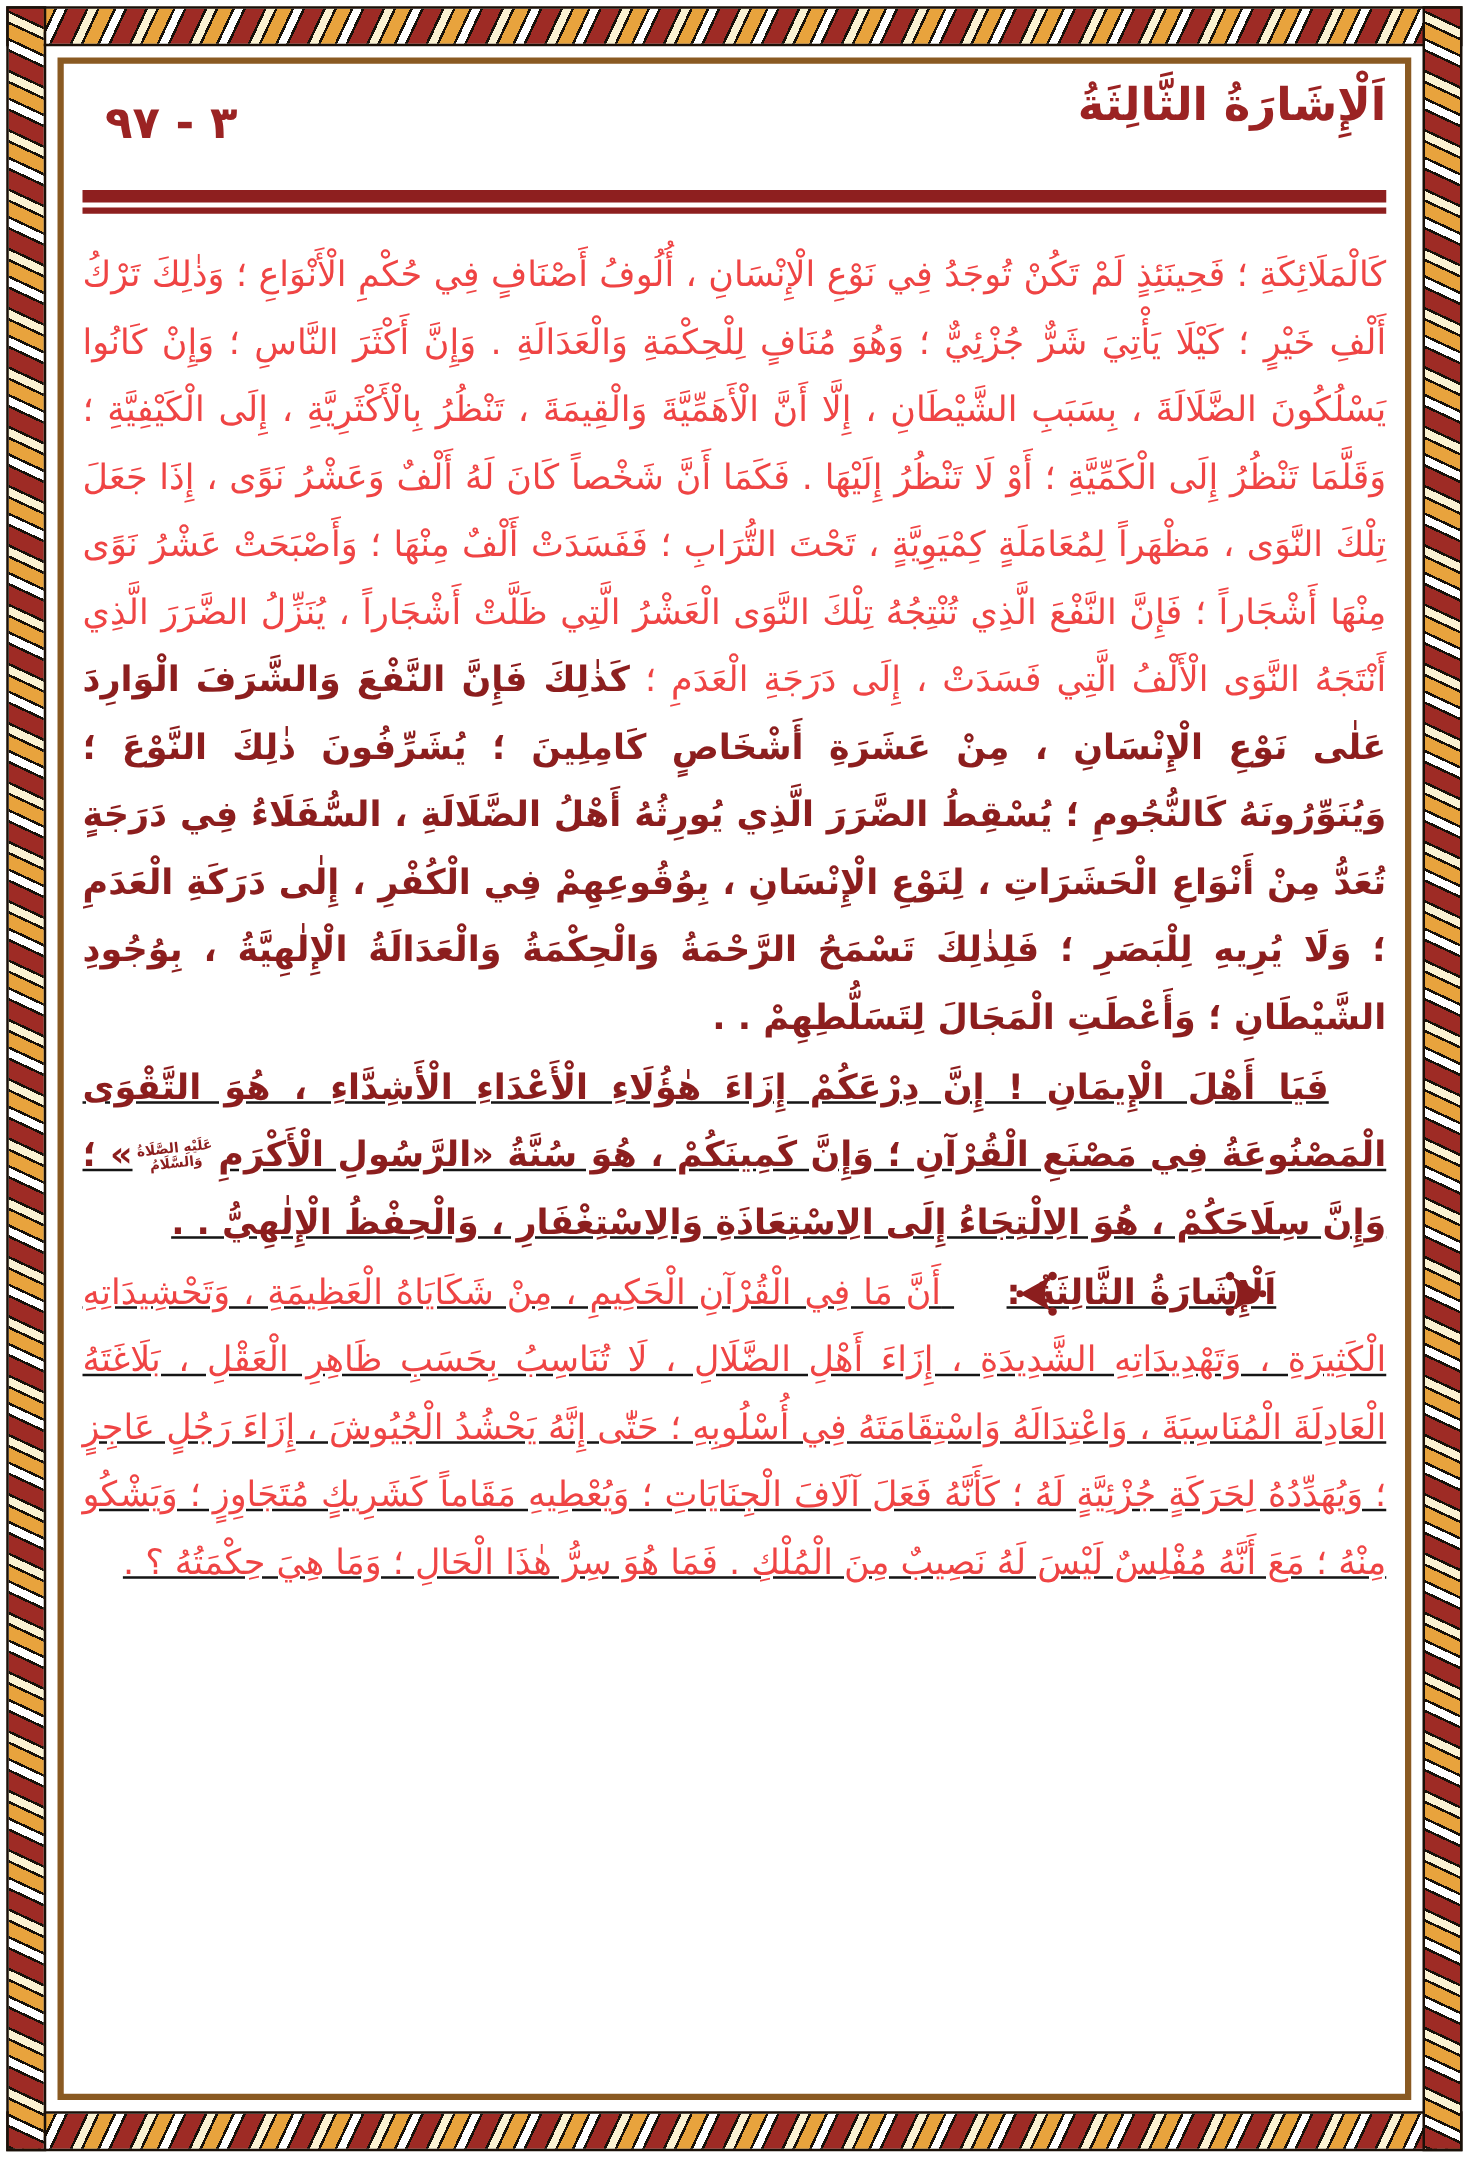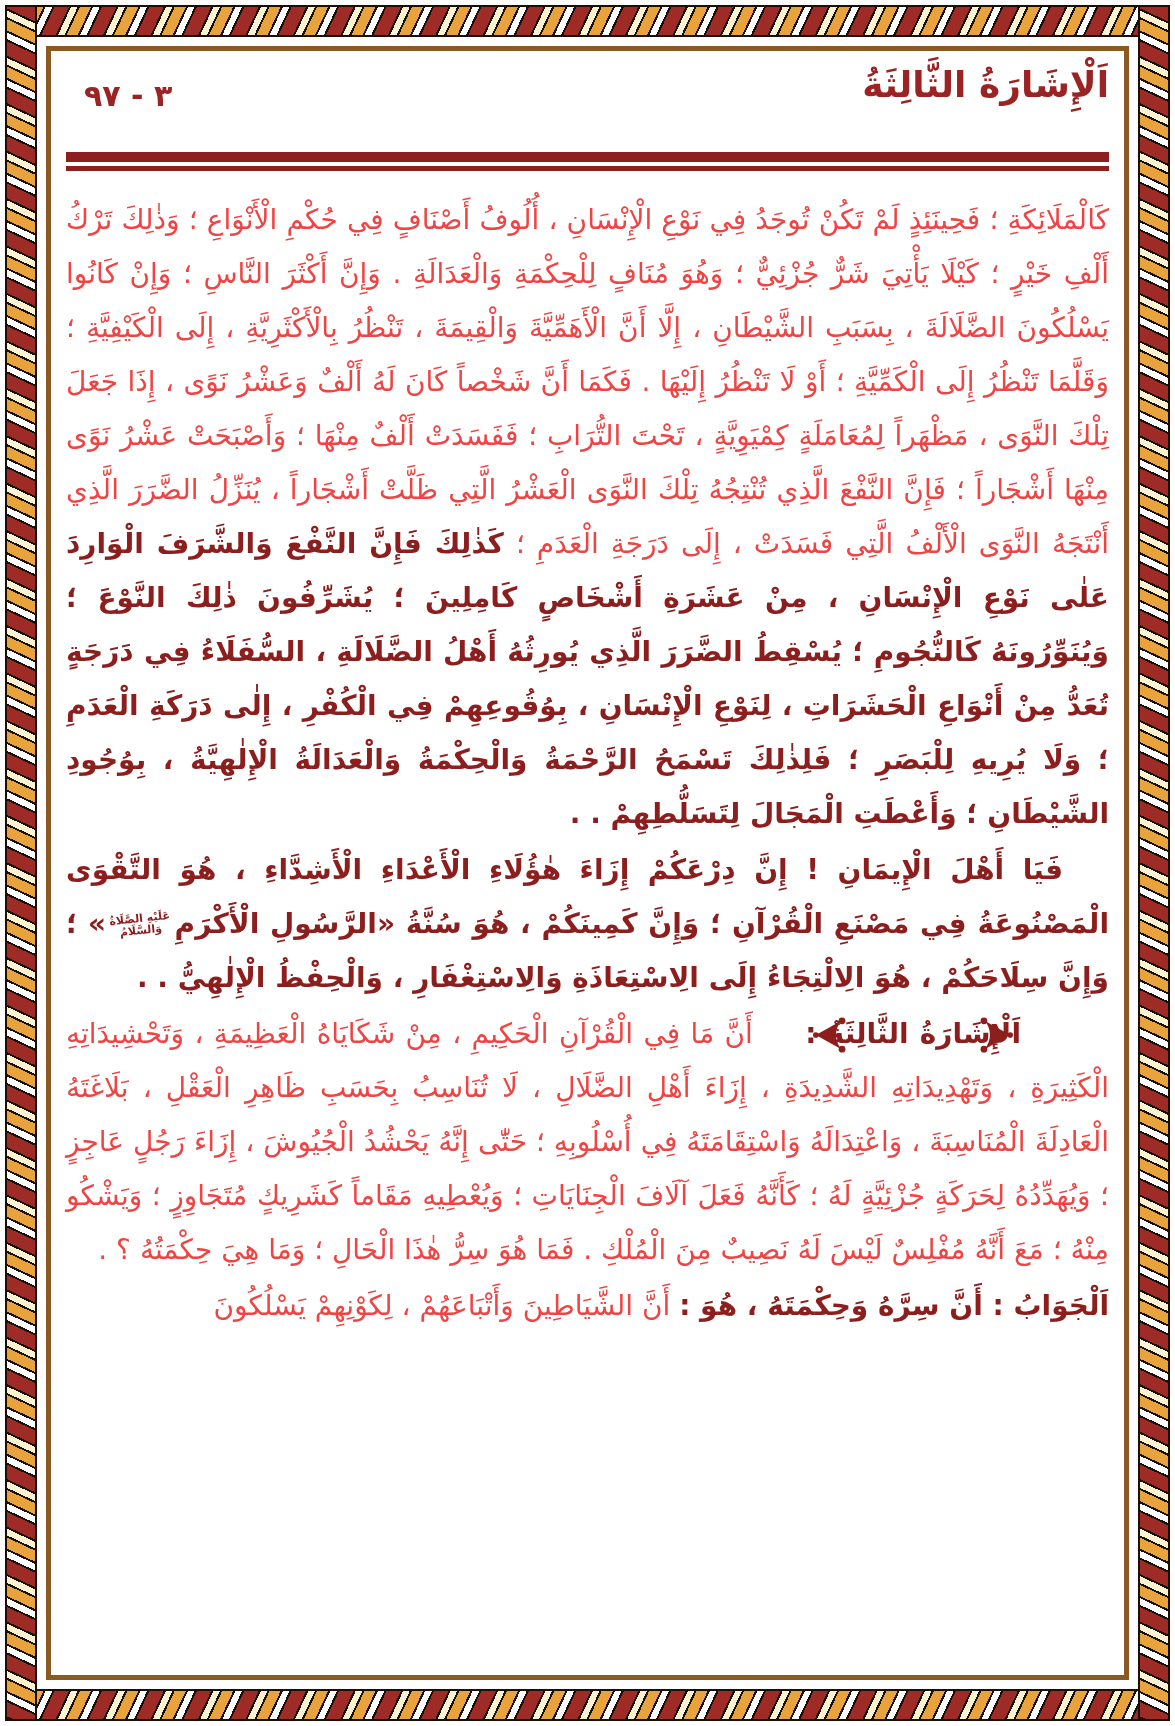--- a/index.html
+++ b/index.html
@@ -30,36 +30,36 @@
     border:5px solid #8a5a22;pointer-events:none;
   }
   
   .content{
     position:absolute;top:62px;right:66px;left:66px;bottom:60px;
     direction:rtl;
   }
   .header{position:relative;height:76px;}
   .page-number{
     position:absolute;left:18px;top:16px;
-    color:#9b2323;font-weight:bold;font-size:30px;letter-spacing:2px;
+    color:#9b2323;font-weight:bold;font-size:36px;letter-spacing:2px;
   }
   .page-title{
     text-align:right;color:#9b2323;font-weight:bold;font-size:36px;
     padding-top:2px;
   }
   .rule{margin-top:14px;}
   .rule .thick{height:10px;background:#8e1f1f;}
   .rule .thin{height:5px;background:#8e1f1f;margin-top:4px;}
   .body-text{
     margin-top:22px;
     font-size:28px;line-height:54px;color:#151515;
     text-align:justify;
   }
   .body-text p{margin:0 0 2px 0;}
-  p.indent{text-indent:46px;}
+  p.indent{text-indent:46px;text-decoration:underline;}
   .red{color:#8c1e1e;font-weight:bold;}
   .black{color:#ef4444;}
   .heading-red{color:#8c1e1e;font-weight:bold;}
   .seal{
     display:inline-block;vertical-align:middle;
     font-size:11px;line-height:12px;color:#8c1e1e;font-weight:bold;
     text-align:center;transform:rotate(-6deg);margin:0 4px;
     text-indent:0;
   }
   .seal span{display:block;}
@@ -100,16 +100,15 @@
             <circle cx="3.5" cy="3" r="2.4" fill="#8c1e1e"></circle>
             <circle cx="3.5" cy="23" r="2.4" fill="#8c1e1e"></circle>
             <circle cx="22" cy="13" r="2" fill="#8c1e1e"></circle>
           </svg></span><span class="heading-red">اَلْإِشَارَةُ الثَّالِثَةُ :</span><span class="fleuron mirror"><svg viewBox="0 0 24 26" width="34" height="38">
             <path d="M22 13 L4 3 C9 9 9 17 4 23 Z" fill="#8c1e1e"></path>
             <circle cx="3.5" cy="3" r="2.4" fill="#8c1e1e"></circle>
             <circle cx="3.5" cy="23" r="2.4" fill="#8c1e1e"></circle>
             <circle cx="22" cy="13" r="2" fill="#8c1e1e"></circle>
           </svg></span> <span class="black">أَنَّ مَا فِي الْقُرْآنِ الْحَكِيمِ ، مِنْ شَكَايَاهُ الْعَظِيمَةِ ، وَتَحْشِيدَاتِهِ الْكَثِيرَةِ ، وَتَهْدِيدَاتِهِ الشَّدِيدَةِ ، إِزَاءَ أَهْلِ الضَّلَالِ ، لَا تُنَاسِبُ بِحَسَبِ ظَاهِرِ الْعَقْلِ ، بَلَاغَتَهُ الْعَادِلَةَ الْمُنَاسِبَةَ ، وَاعْتِدَالَهُ وَاسْتِقَامَتَهُ فِي أُسْلُوبِهِ ؛ حَتّٰى إِنَّهُ يَحْشُدُ الْجُيُوشَ ، إِزَاءَ رَجُلٍ عَاجِزٍ ؛ وَيُهَدِّدُهُ لِحَرَكَةٍ جُزْئِيَّةٍ لَهُ ؛ كَأَنَّهُ فَعَلَ آلَافَ الْجِنَايَاتِ ؛ وَيُعْطِيهِ مَقَاماً كَشَرِيكٍ مُتَجَاوِزٍ ؛ وَيَشْكُو مِنْهُ ؛ مَعَ أَنَّهُ مُفْلِسٌ لَيْسَ لَهُ نَصِيبٌ مِنَ الْمُلْكِ . فَمَا هُوَ سِرُّ هٰذَا الْحَالِ ؛ وَمَا هِيَ حِكْمَتُهُ ؟ .</span></p>
 
-    <p><span class="red">اَلْجَوَابُ : أَنَّ سِرَّهُ وَحِكْمَتَهُ ، هُوَ :</span> <span class="black">أَنَّ الشَّيَاطِينَ وَأَتْبَاعَهُمْ ، لِكَوْنِهِمْ يَسْلُكُونَ</span></p>
 
   </div>
 </div>
 
 </body></html>

